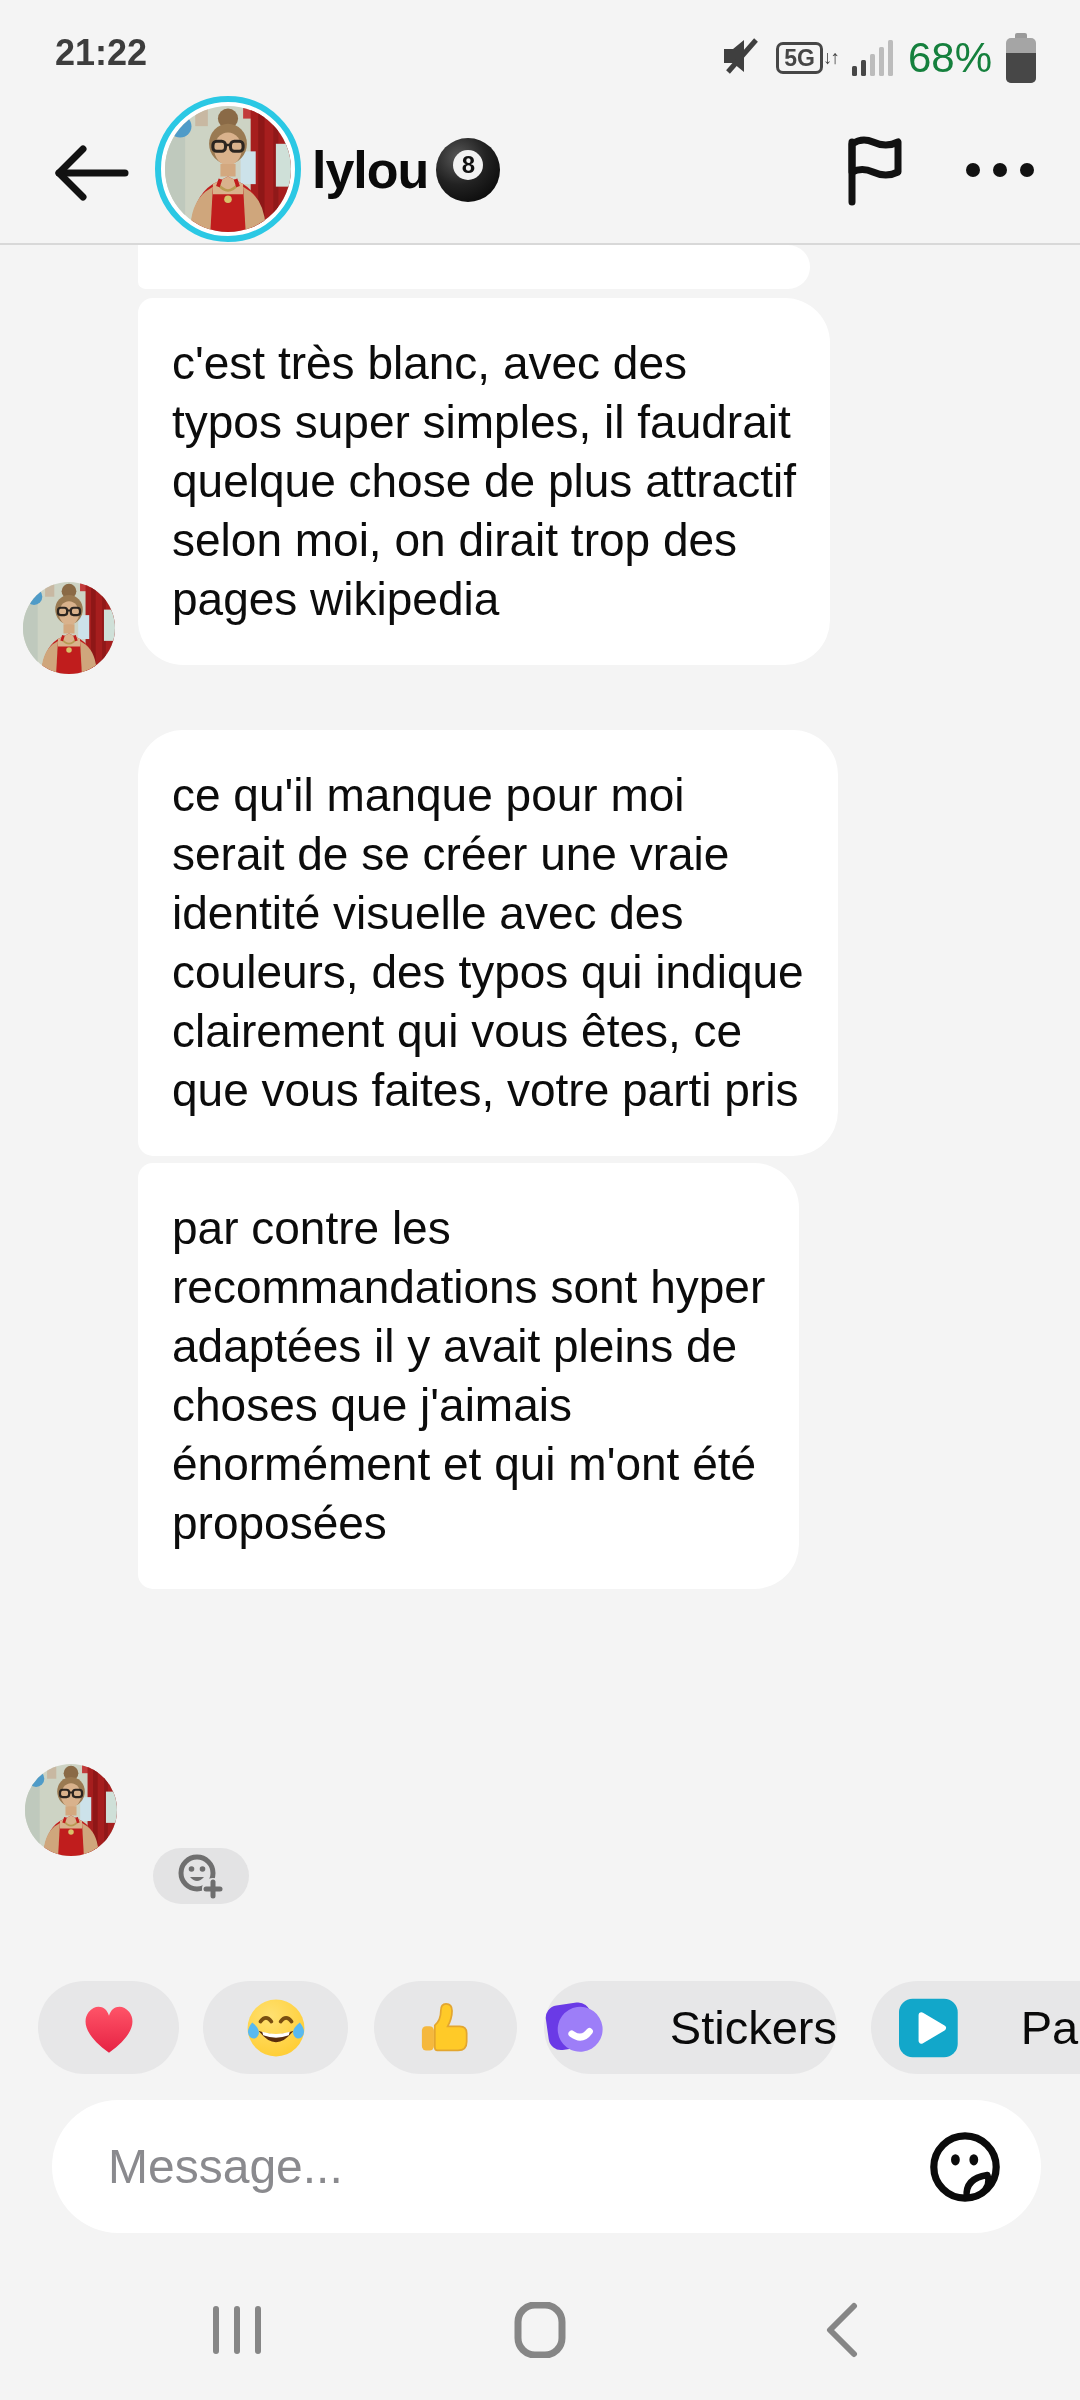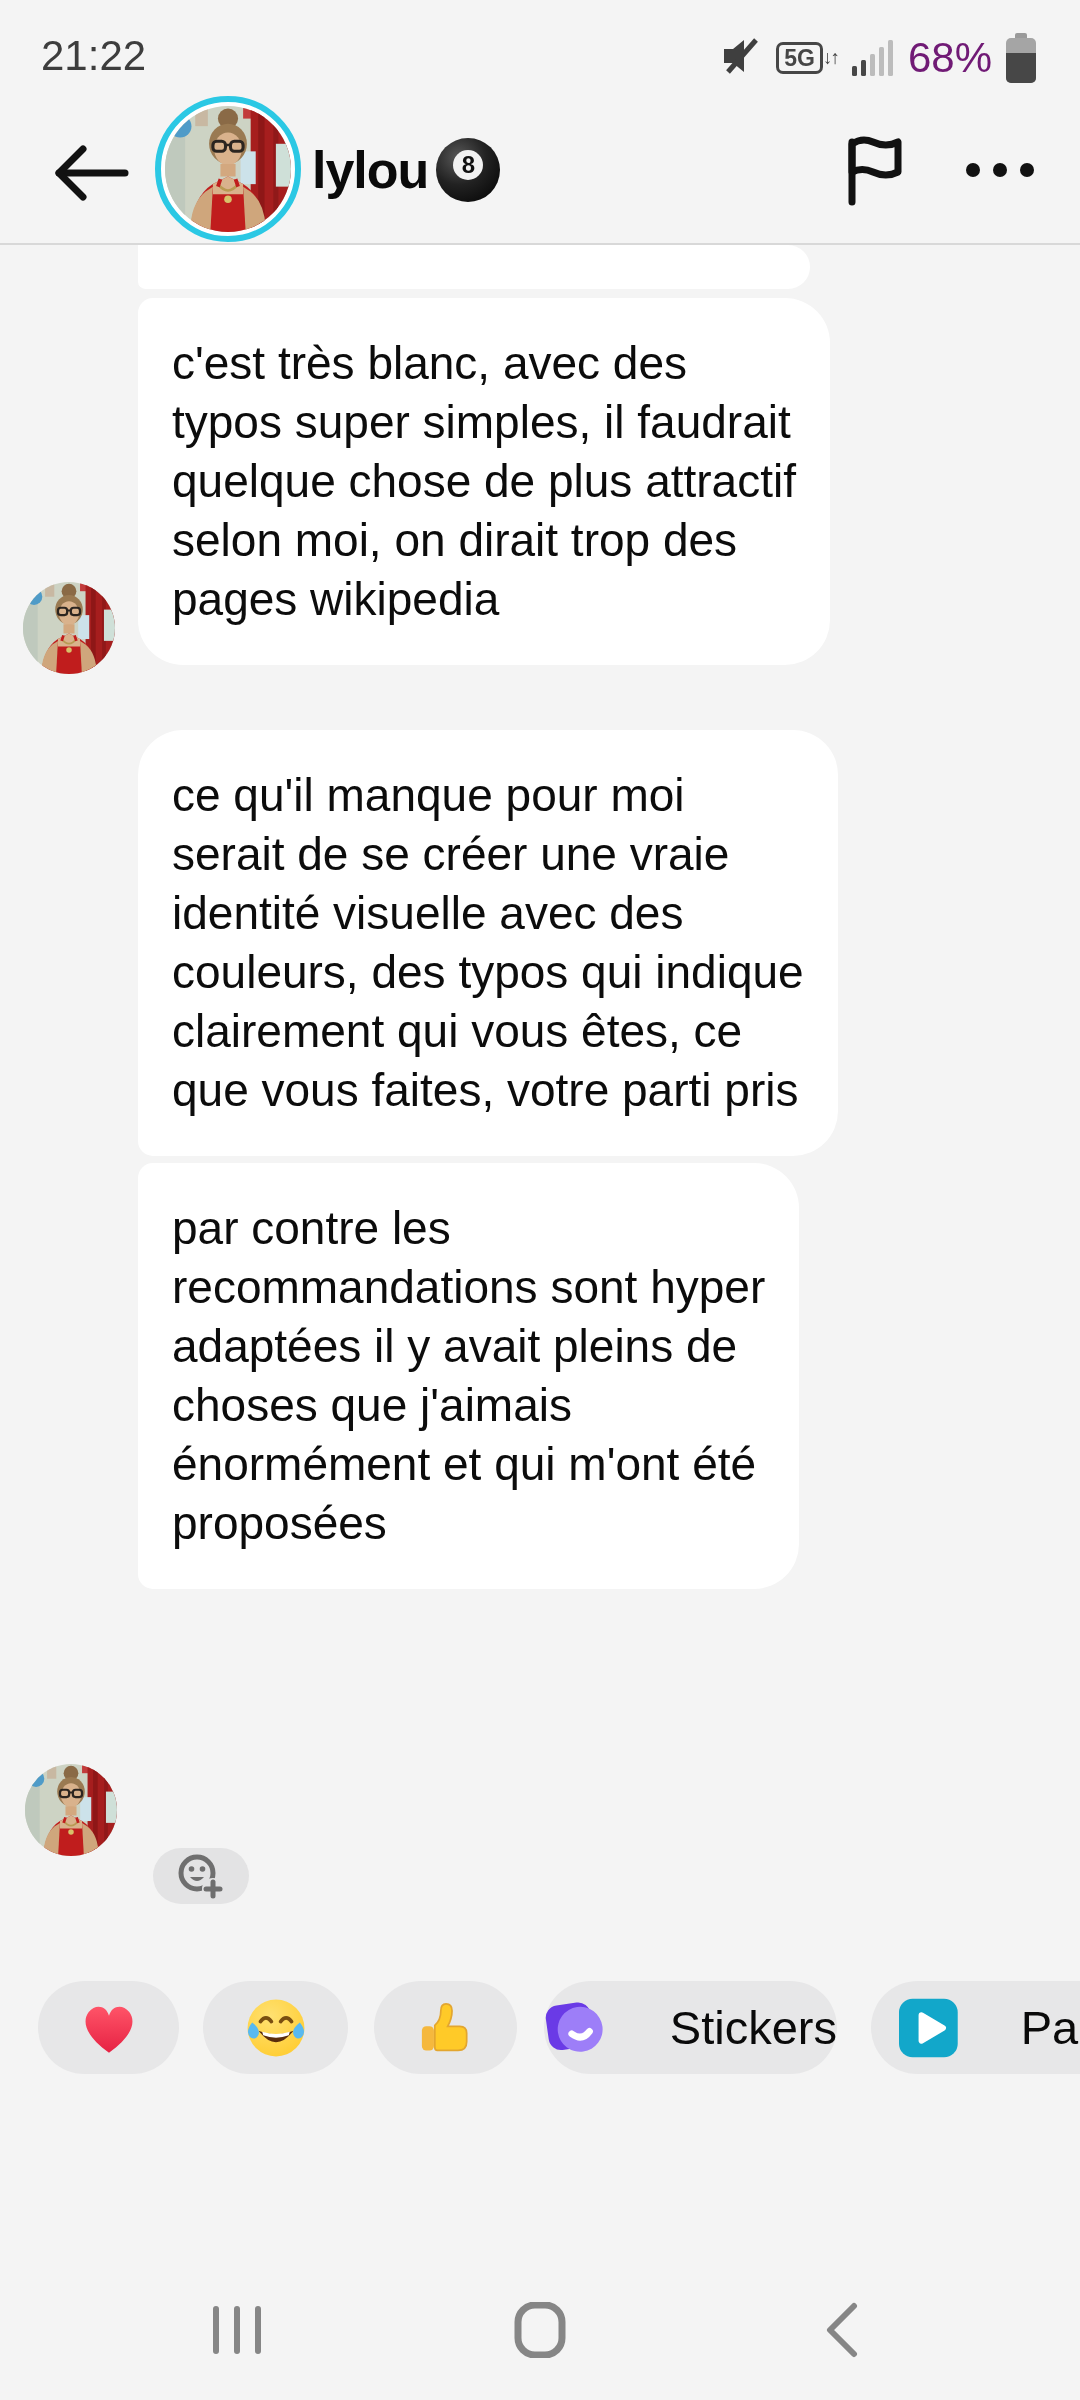--- a/index.html
+++ b/index.html
@@ -5,26 +5,26 @@
   * { margin:0; padding:0; box-sizing:border-box; }
   html,body { background:#ffffff; }
   .screen {
     position:relative; width:1080px; height:2400px;
     background:#f4f4f4; overflow:hidden;
     font-family:"Liberation Sans","DejaVu Sans",sans-serif;
     color:#0c0c0c;
   }
   
   .statusbar { position:absolute; top:0; left:0; width:1080px; height:100px; }
-  .time { position:absolute; left:41px; top:32px; font-size:42px; color:#3d3d3d; }
+  .time { position:absolute; left:55px; top:32px; font-size:36px; color:#3d3d3d;font-weight:bold; }
   .status-icons { position:absolute; right:44px; top:30px; height:56px; display:flex; align-items:center; gap:14px; }
   .net5g { display:flex; flex-direction:row; align-items:center; line-height:1; color:#464646; }
   .net5g .box { border:3px solid #464646; border-radius:7px; padding:2px 5px 1px; font-size:23px; font-weight:bold; letter-spacing:0; }
   .net5g .arrows { font-size:19px; margin-top:-2px; letter-spacing:-2px; }
-  .pct { font-size:42px; color:#701a75; }
+  .pct { font-size:42px; color:#15803d; }
   .battery { position:relative; width:30px; height:50px; }
   .battery .nub { position:absolute; top:0; left:9px; width:12px; height:5px; background:#9a9a9a; border-radius:2px 2px 0 0; }
   .battery .body { position:absolute; top:5px; left:0; width:30px; height:45px; border-radius:5px; overflow:hidden; background:#a5a5a5; }
   .battery .fill { position:absolute; bottom:0; left:0; width:100%; height:66%; background:#474747; }
   
   .header { position:absolute; top:100px; left:0; width:1080px; height:143px; }
   .back-btn { position:absolute; left:40px; top:25px; width:100px; height:95px; display:flex; align-items:center; justify-content:center; }
   .hdr-avatar { position:absolute; left:155px; top:-4px; width:146px; height:146px; border-radius:50%;
     border:6px solid #2bc8e4; background:#fff; padding:4px; }
   .hdr-avatar svg { width:100%; height:100%; border-radius:50%; display:block; }
@@ -259,20 +259,31 @@
     <span class="pill-label">Stickers</span>
   </div>
   <div class="pill p-share">
     <svg width="60" height="60" viewBox="0 0 60 60">
       <rect x="0" y="0" width="60" height="60" rx="14" fill="#12a7ca"></rect>
       <polygon points="23,17 45,30 23,43" fill="#ffffff" stroke="#ffffff" stroke-width="6" stroke-linejoin="round"></polygon>
     </svg>
     <span class="pill-label">Partager</span>
   </div>
 
+  <div class="composer">
+    <span class="placeholder">Message...</span>
+    <span class="sticker-face-btn">
+      <svg width="80" height="80" viewBox="0 0 100 100">
+        <circle cx="50" cy="50" r="39" fill="none" stroke="#0b0b0b" stroke-width="9"></circle>
+        <ellipse cx="38" cy="41" rx="5.5" ry="7" fill="#0b0b0b"></ellipse>
+        <ellipse cx="61" cy="41" rx="5.5" ry="7" fill="#0b0b0b"></ellipse>
+        <path d="M52,88 Q50,64 78,60 Q83,74 70,83 Q61,89 52,88 Z" fill="#ffffff" stroke="#0b0b0b" stroke-width="8" stroke-linejoin="round"></path>
+      </svg>
+    </span>
+  </div>
 
   <div class="navbar">
     <div class="nav-btn nb-recents">
       <svg width="52" height="50" viewBox="0 0 52 50">
         <rect x="2" y="1" width="6" height="48" rx="3" fill="#868686"></rect>
         <rect x="23" y="1" width="6" height="48" rx="3" fill="#868686"></rect>
         <rect x="44" y="1" width="6" height="48" rx="3" fill="#868686"></rect>
       </svg>
     </div>
     <div class="nav-btn nb-home">

